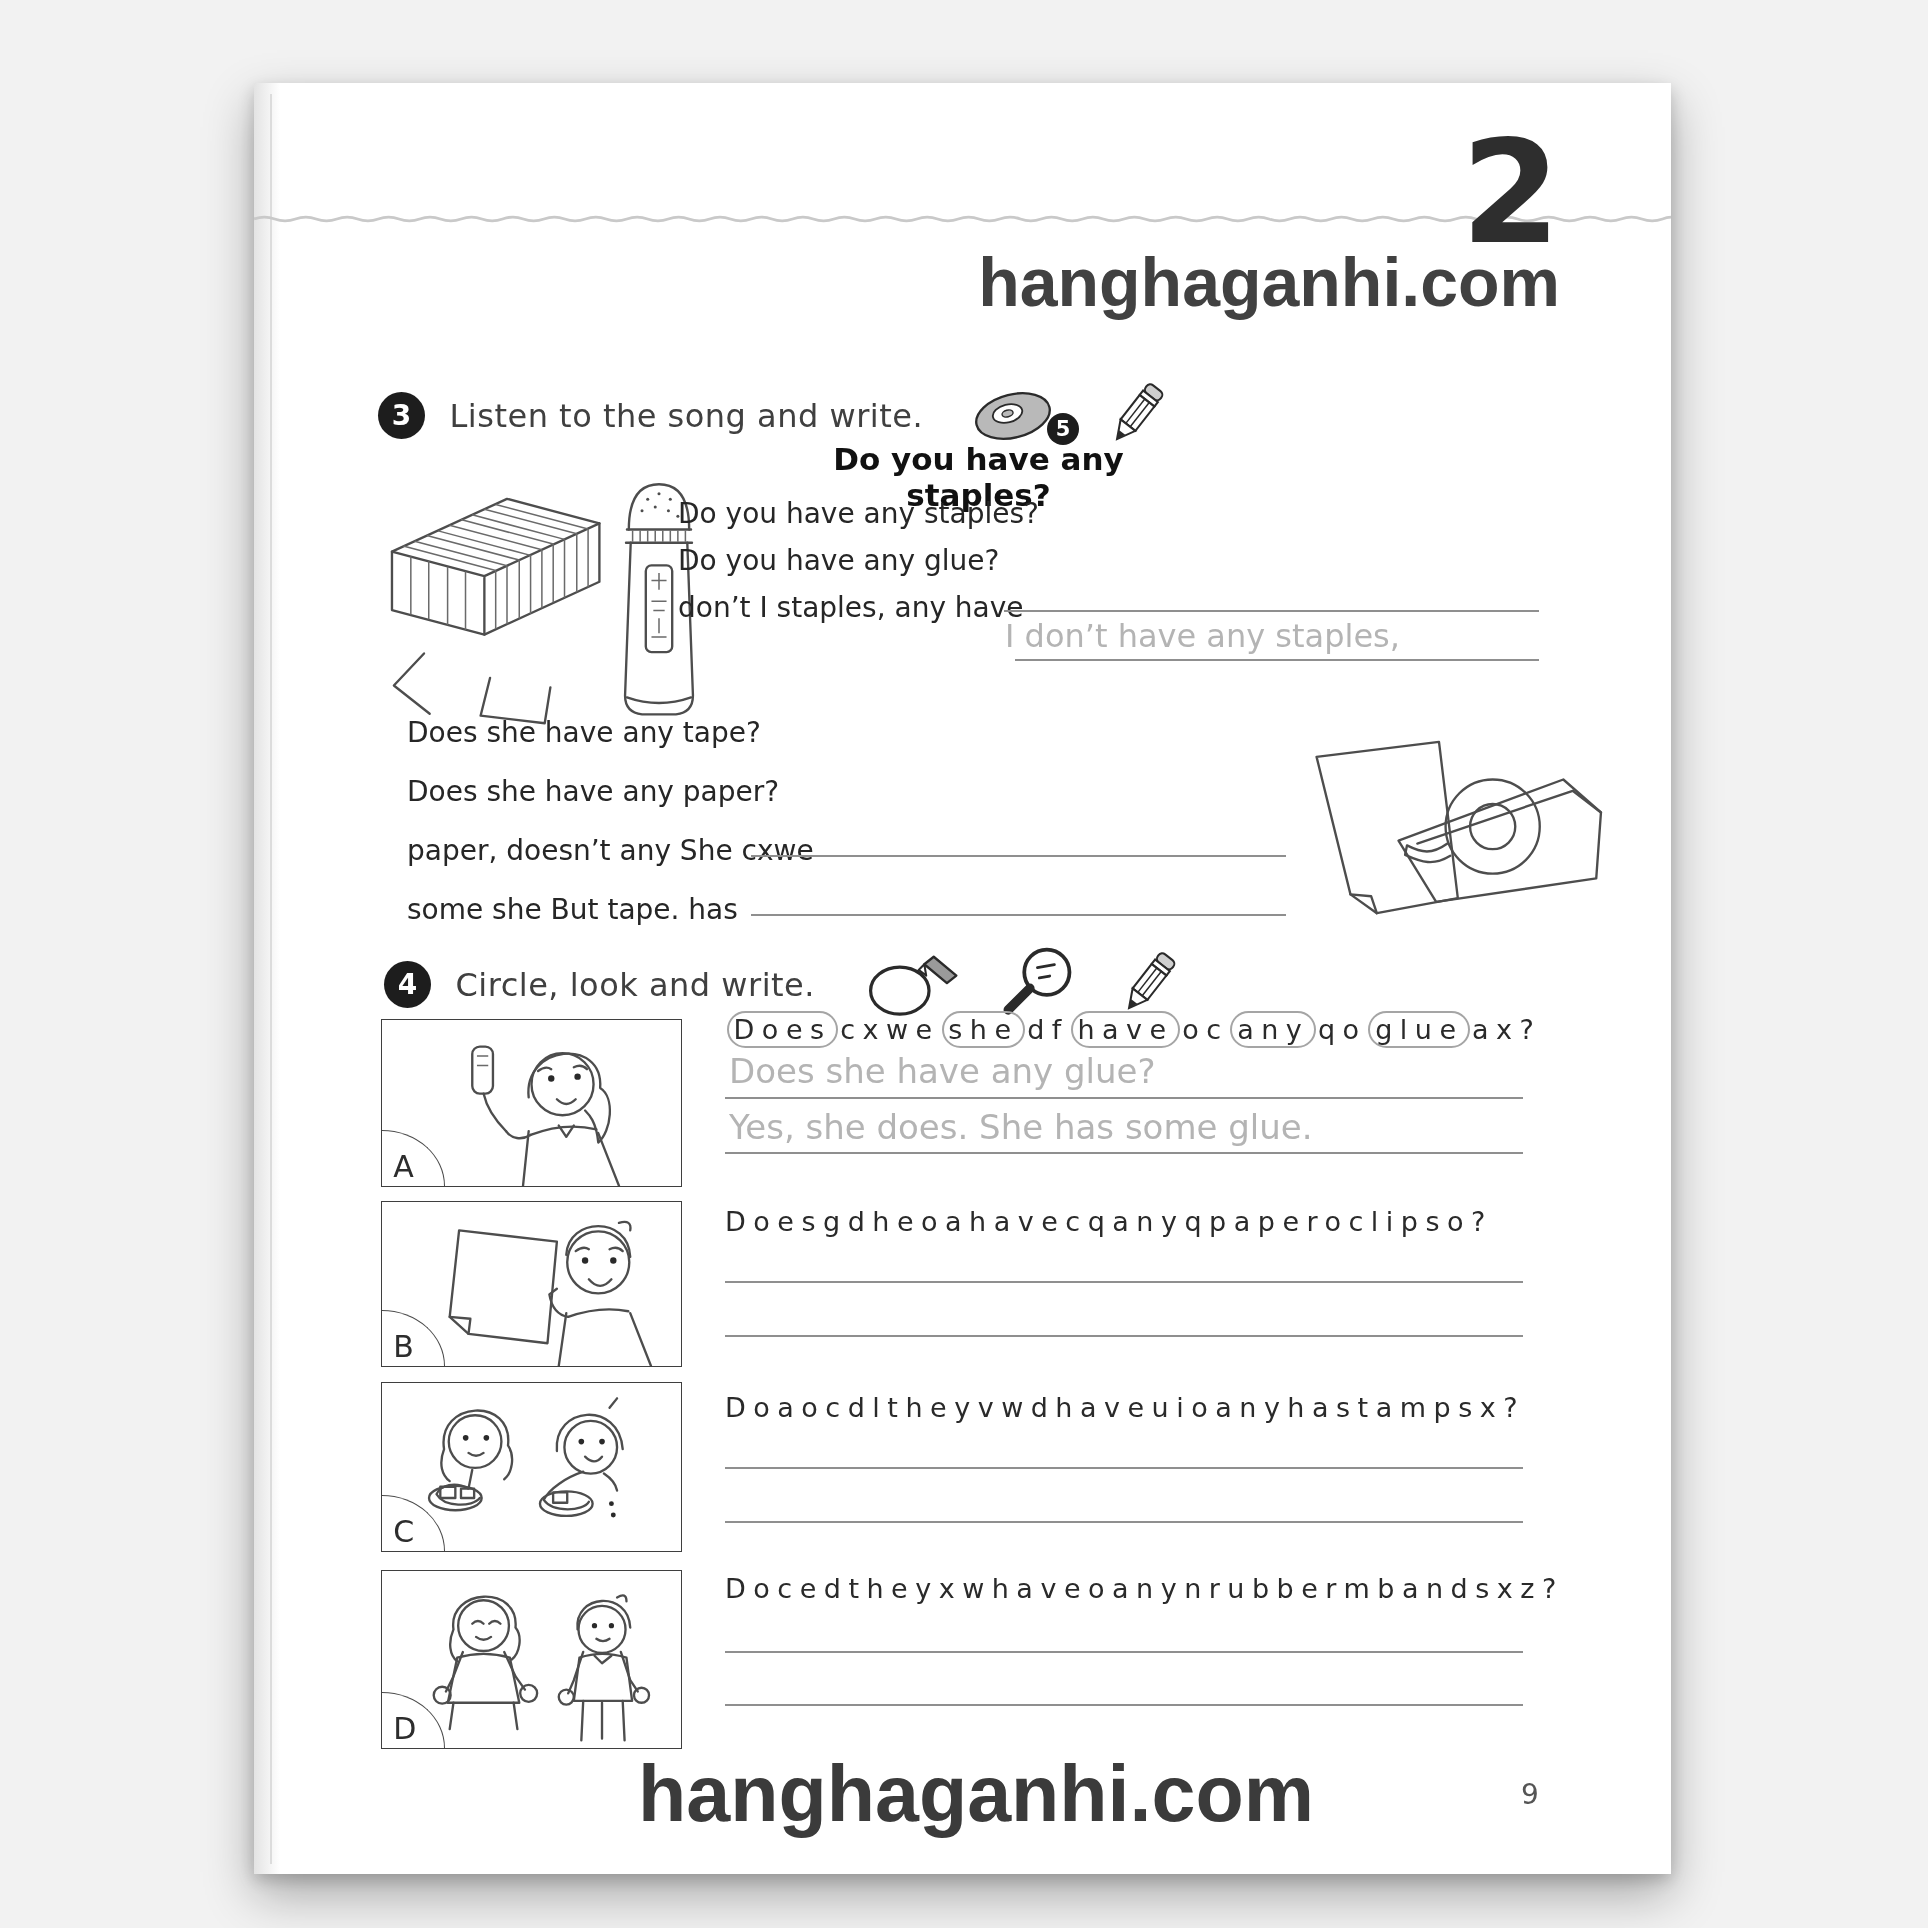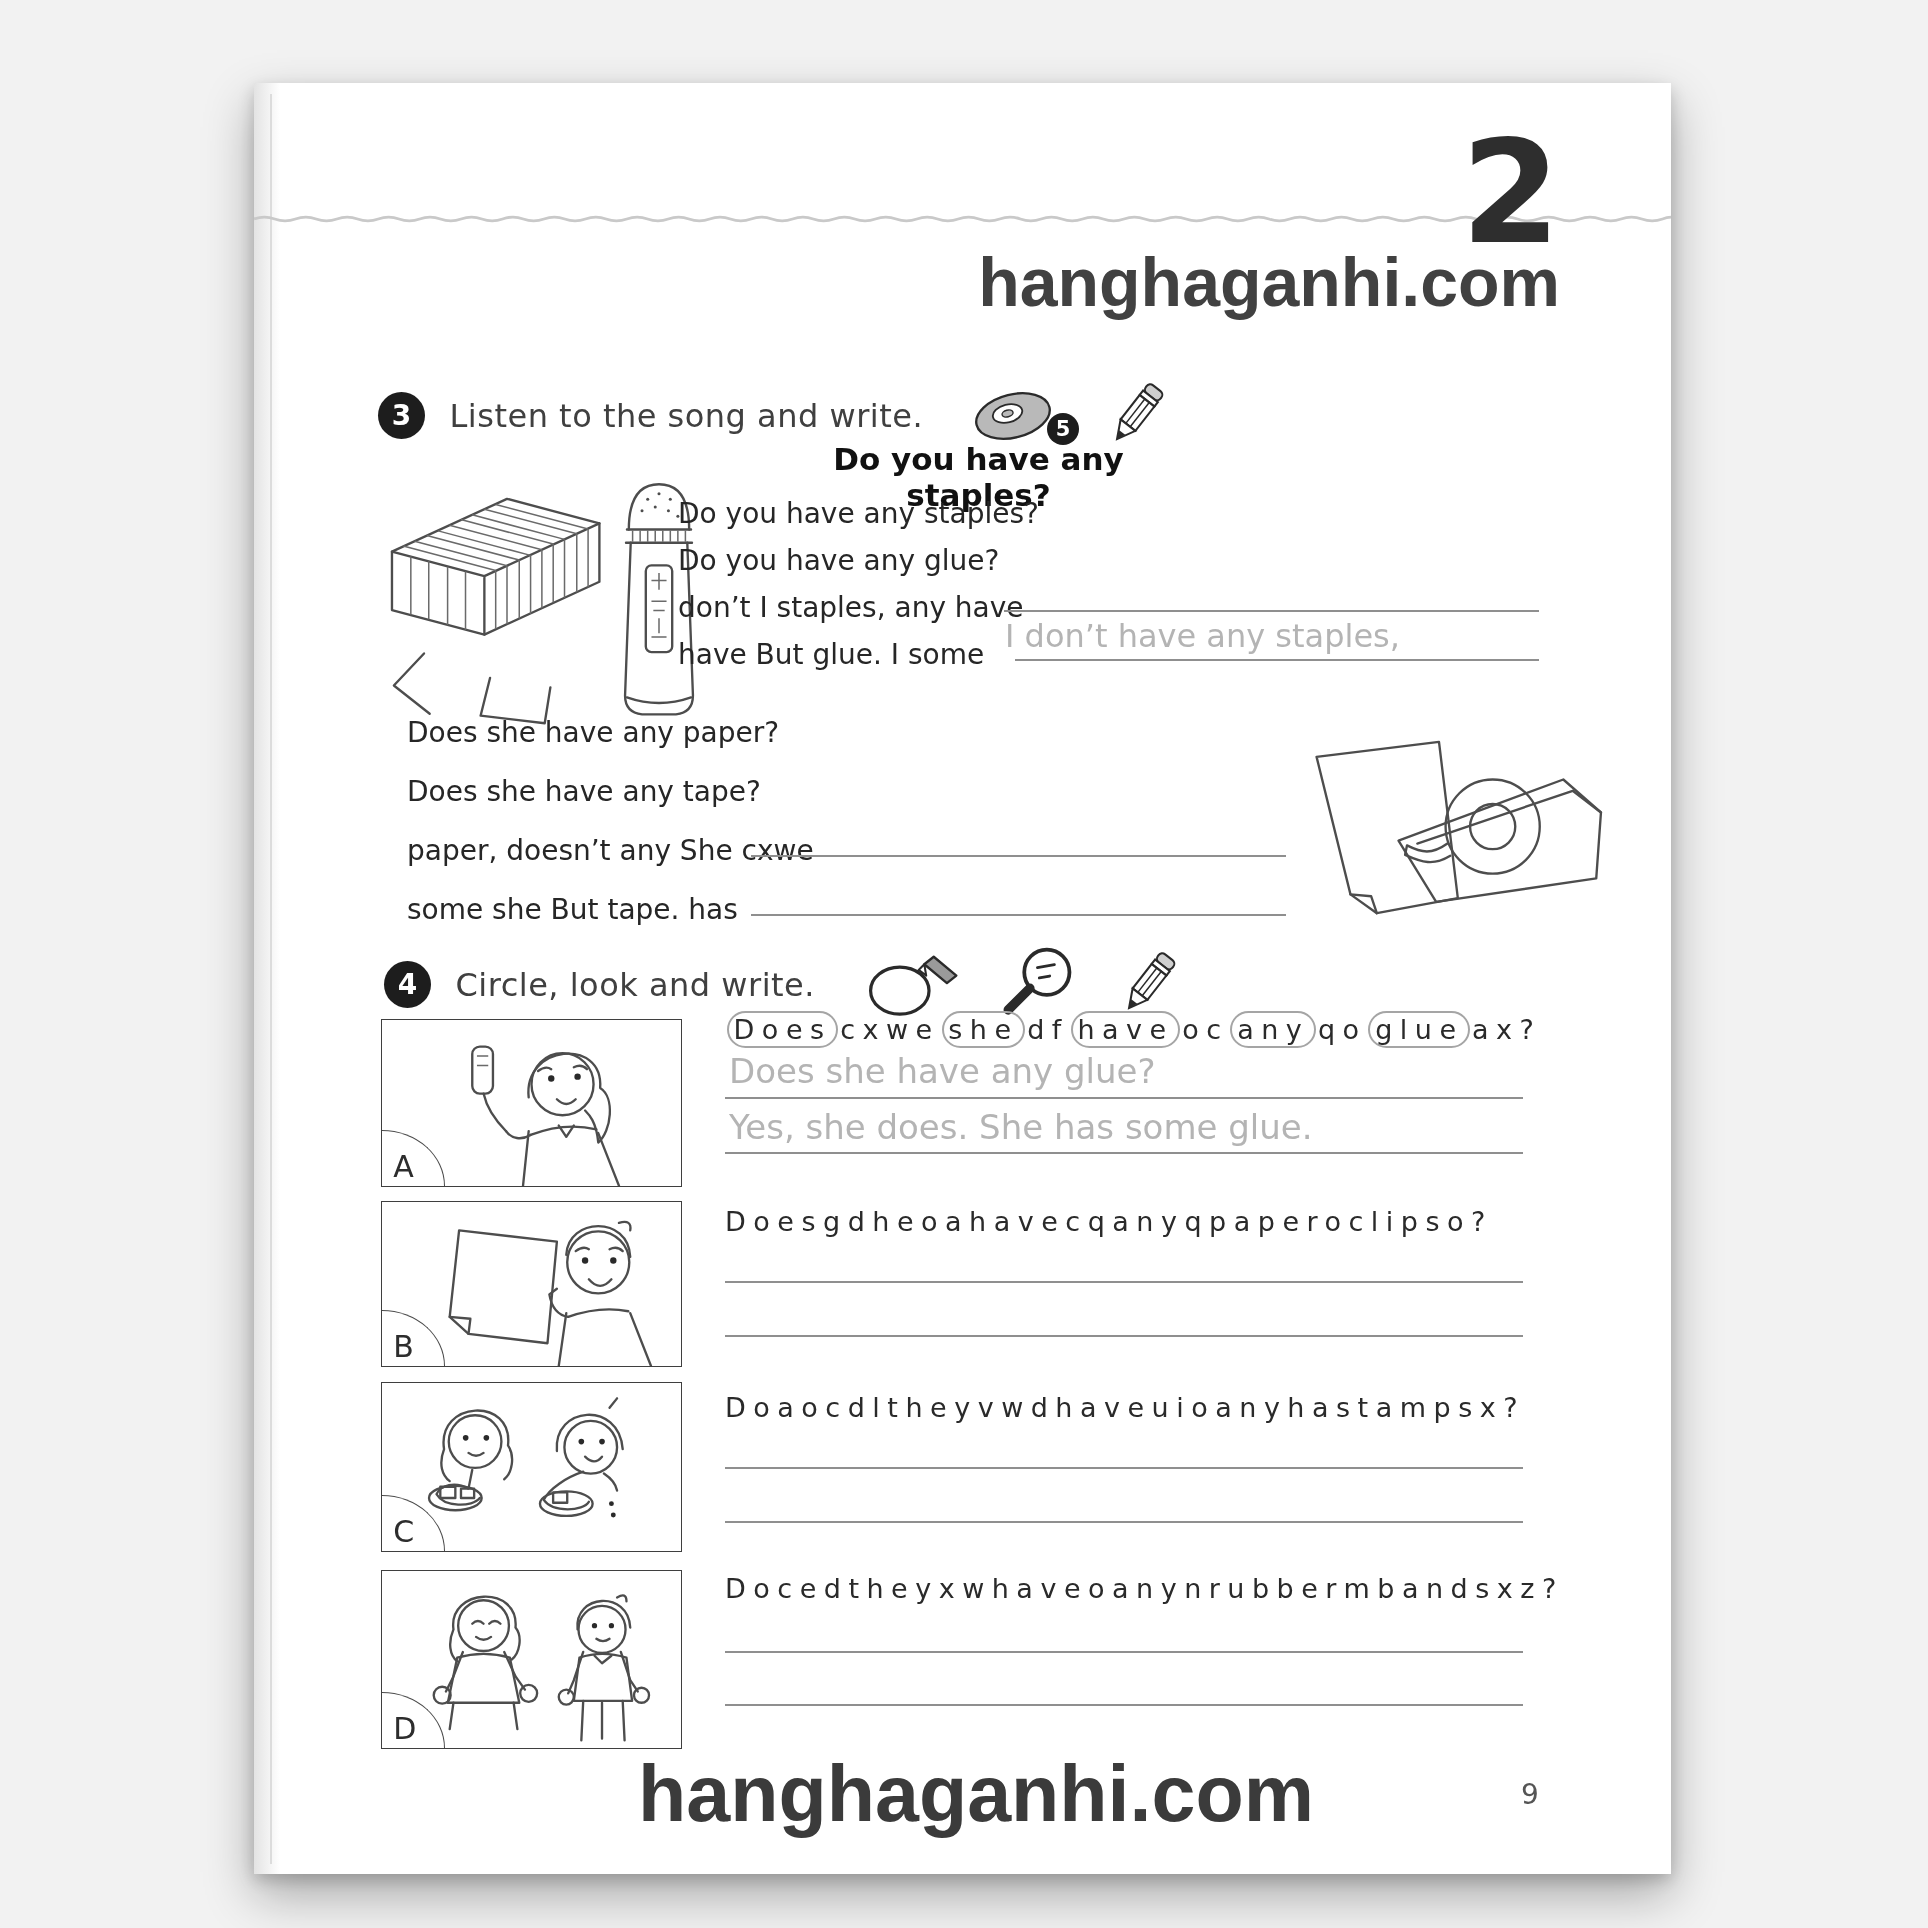--- a/index.html
+++ b/index.html
@@ -158,29 +158,28 @@
     <path class="ln" d="M40 76 L34 238 Q34 256 52 258 L88 258 Q106 256 106 238 L100 76"></path>
     <path class="ln" d="M36 240 Q70 252 104 240"></path>
     <rect class="ln" x="56" y="100" width="28" height="92" rx="6"></rect>
     <path class="lnt" d="M62 116 h16 M70 108 v18 M62 138 h16 M64 148 h12 M70 156 v16 M62 176 h16"></path>
   </svg>
 
   <div class="verse verse1">
     <div>Do you have any staples?</div>
     <div>Do you have any glue?</div>
     <div>don’t I staples, any have</div>
-    <div>have But glue. I some</div>
   </div>
   <div class="traced" style="left:751px;top:486px;margin-top:48px;">I don’t have any staples,</div>
   <div class="wline" style="left:750px;top:527px;width:535px;"></div>
   <div class="wline" style="left:761px;top:576px;width:524px;"></div>
 
   <div class="verse verse2">
+    <div>Does she have any tape?</div>
     <div>Does she have any paper?</div>
-    <div>Does she have any tape?</div>
     <div>paper, doesn’t any She cxwe</div>
     <div>some she But tape. has</div>
   </div>
   <div class="wline" style="left:497px;top:772px;width:535px;"></div>
   <div class="wline" style="left:497px;top:831px;width:535px;"></div>
 
   <svg style="position:absolute;left:1036px;top:640px;" width="330" height="226" viewBox="0 0 350 240">
     <path class="ln" d="M28 36 L158 20 L178 186 L92 202 L64 182 L28 36 Z"></path>
     <path class="ln" d="M64 182 L86 184 L92 202"></path>
     <path class="ln" d="M115 125 L290 60 L330 95 L325 165 L155 190 Z"></path>

